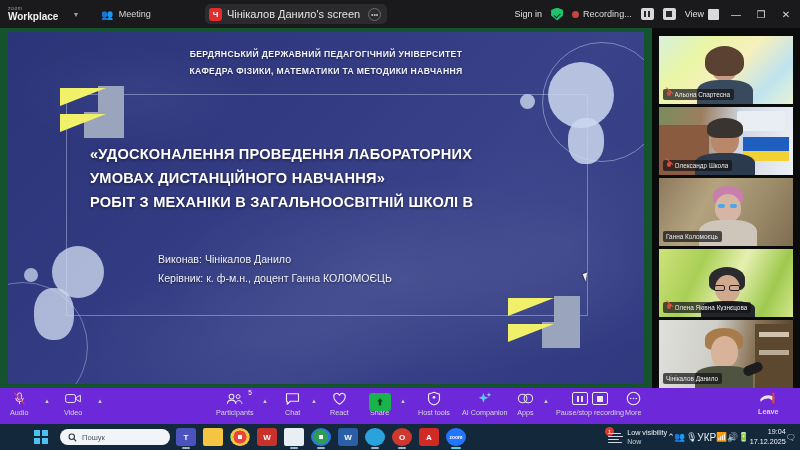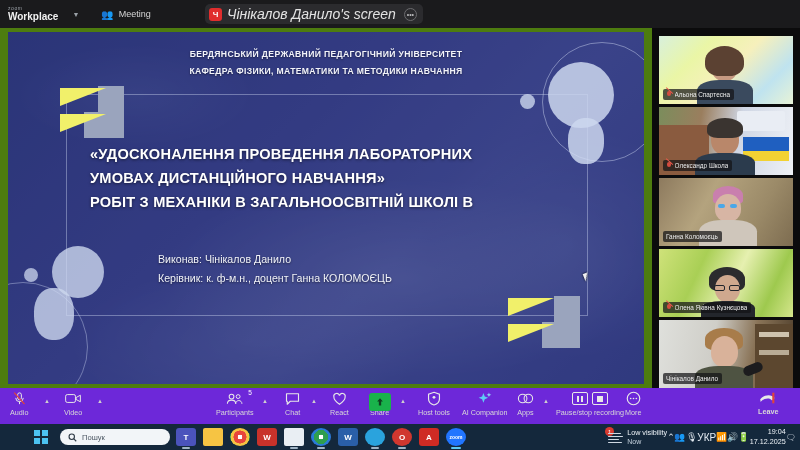--- a/index.html
+++ b/index.html
@@ -18,21 +18,21 @@
   .meeting-grp { display:flex; align-items:center; margin-left:22px; gap:5px; }
   .meeting-grp .ppl { color:#e8e8e8; font-size:10px; }
   .meeting-grp .lbl { color:#d6d6d6; font-size:9px; }
 
   .share-pill { position:absolute; left:205px; top:4px; height:20px;
                 background:#2b2b2e; border-radius:5px; display:flex; align-items:center;
                 padding:0 6px 0 4px; gap:5px; }
   .share-pill .av { width:13px; height:13px; border-radius:3px; background:#e02d2d;
                     color:#fff; font-size:8px; font-weight:700; display:flex;
                     align-items:center; justify-content:center; }
-  .share-pill .nm { color:#e3e3e3; font-size:14px; white-space:nowrap;font-style:italic; }
+  .share-pill .nm { color:#e3e3e3; font-size:11px; white-space:nowrap; }
   .share-pill .dots { width:13px; height:13px; border-radius:50%; border:1px solid #6b6b6e;
                       color:#b9b9bb; font-size:7px; display:flex; align-items:center;
                       justify-content:center; margin-left:3px; }
 
   .top-right { position:absolute; right:0; top:0; height:28px; display:flex;
                align-items:center; gap:9px; padding-right:6px; }
   .signin { color:#e1e1e1; font-size:9px; }
   .shield { width:12px; height:13px; background:#1fc36b;
             clip-path:polygon(50% 0,100% 20%,100% 62%,50% 100%,0 62%,0 20%); position:relative; }
   .shield:after { content:""; position:absolute; left:3px; top:5px; width:5px; height:2.5px;
@@ -44,21 +44,21 @@
   .recbtn { width:13px; height:12px; background:#d9d9d9; border-radius:2px;
             display:flex; align-items:center; justify-content:center; }
   .recbtn .p1,.recbtn .p2 { width:2px; height:6px; background:#2a2a2a; margin:0 .7px; }
   .recbtn .sq { width:6px; height:6px; background:#2a2a2a; }
   .viewgrp { display:flex; align-items:center; gap:4px; }
   .viewgrp .txt { color:#e1e1e1; font-size:9px; }
   .viewgrp .ic { width:11px; height:11px; background:#d9d9d9; border-radius:1px; }
   .wbtn { color:#d8d8d8; font-size:10px; width:16px; text-align:center; }
 
   
-  .stage { position:absolute; top:28px; left:0; width:652px; height:360px; background:#4d7c0f; }
+  .stage { position:absolute; top:28px; left:0; width:652px; height:360px; background:#14532d; }
   .slide { position:absolute; left:8px; top:4px; width:636px; height:352px;
            background:linear-gradient(135deg,#2b3578 0%,#39408a 38%,#454d96 62%,#343d85 100%);
            overflow:hidden; }
   .slide .photo { position:absolute; inset:0;
     background:
       radial-gradient(ellipse 55% 40% at 62% 70%, rgba(190,200,225,.34), transparent 70%),
       radial-gradient(ellipse 40% 30% at 38% 88%, rgba(175,190,220,.22), transparent 70%),
       radial-gradient(ellipse 30% 45% at 88% 60%, rgba(150,165,205,.28), transparent 72%),
       radial-gradient(ellipse 26% 20% at 20% 18%, rgba(120,140,190,.25), transparent 70%);
     mix-blend-mode:screen; opacity:.55; }
@@ -160,20 +160,42 @@
       <span class="ppl">👥</span>
       <span class="lbl">Meeting</span>
     </div>
 
     <div class="share-pill">
       <span class="av">Ч</span>
       <span class="nm">Чінікалов Данило's screen</span>
       <span class="dots">•••</span>
     </div>
 
+    <div class="top-right">
+      <span class="signin">Sign in</span>
+      <span class="shield"></span>
+      <span class="rec">
+        <span class="dot"></span>
+        <span class="txt">Recording...</span>
+      </span>
+      <span class="recbtn">
+          <i class="p1"></i>
+          <i class="p2"></i>
+        </span>
+      <span class="recbtn">
+          <i class="sq"></i>
+        </span>
+      <span class="viewgrp">
+        <span class="txt">View</span>
+        <span class="ic"></span>
+      </span>
+      <span class="wbtn">—</span>
+      <span class="wbtn">❐</span>
+      <span class="wbtn">✕</span>
+    </div>
   </div>
 
   <div class="stage">
     <div class="slide">
       <div class="photo"></div>
       <div class="tint"></div>
 
       <div class="blob" style="left:540px;top:30px;width:66px;height:66px;opacity:.85;"></div>
       <div class="blob" style="left:560px;top:86px;width:36px;height:46px;border-radius:45%;opacity:.85;"></div>
       <div class="blob" style="left:512px;top:62px;width:15px;height:15px;opacity:.8;"></div>

